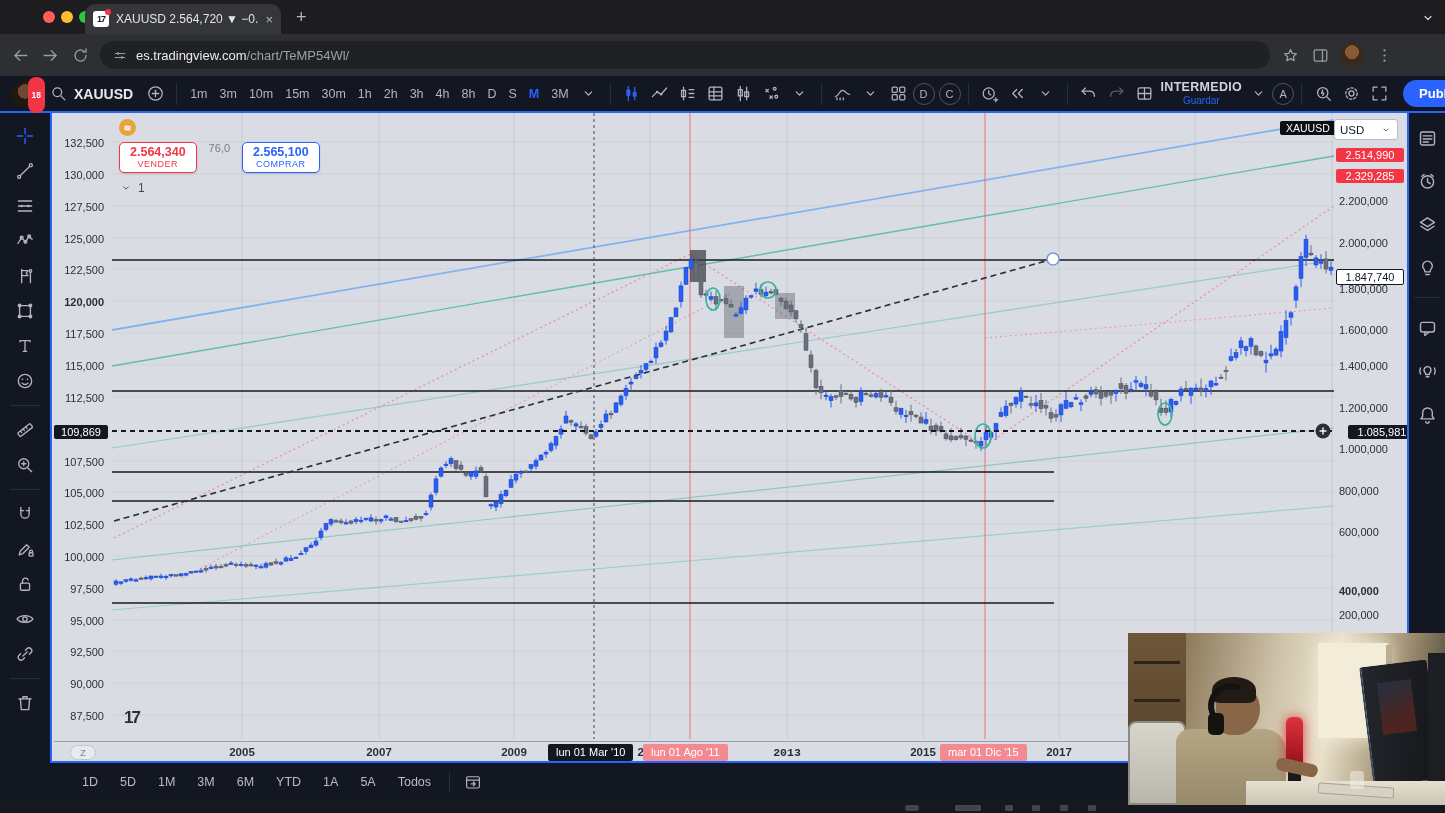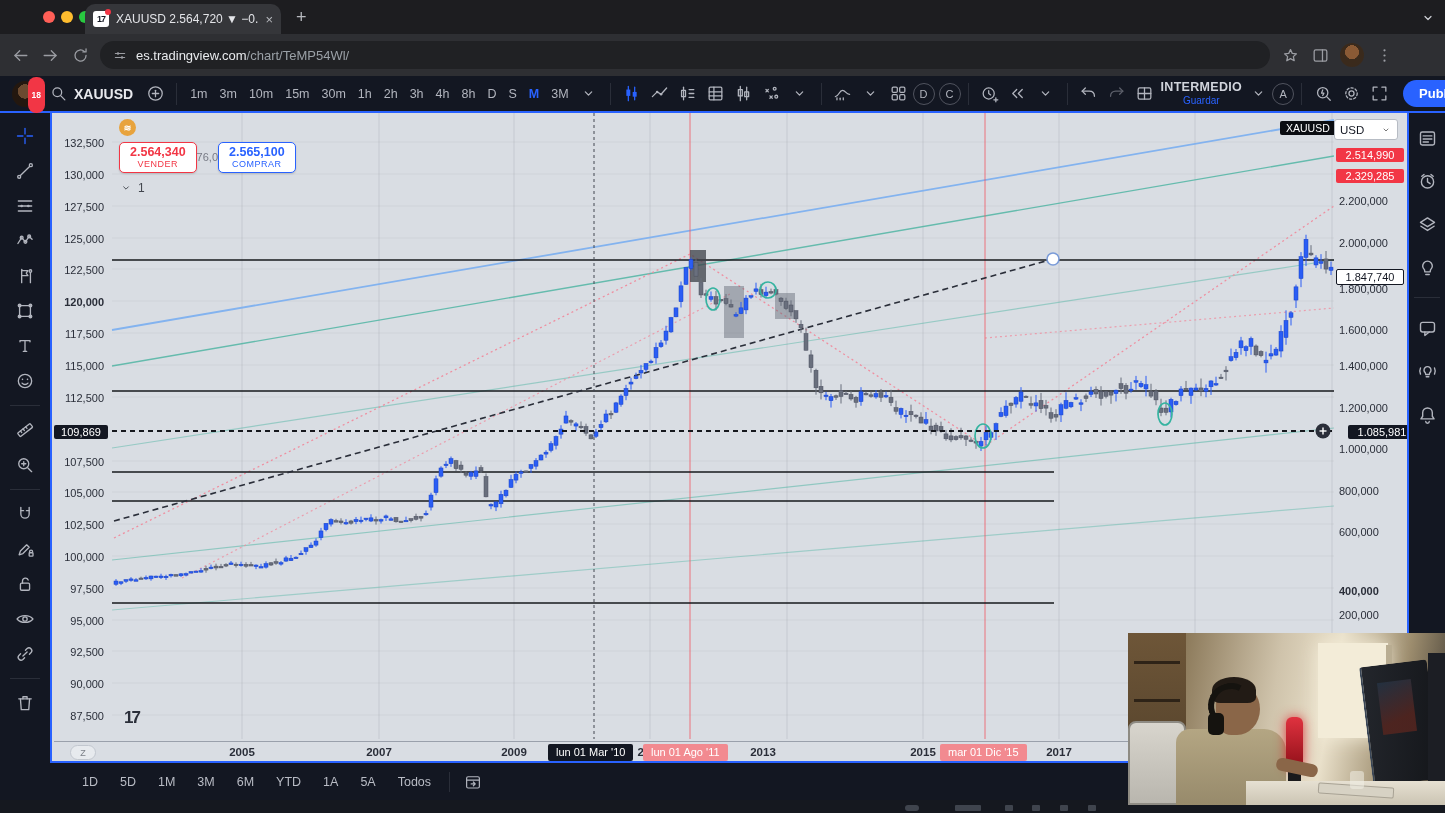--- a/index.html
+++ b/index.html
@@ -62,21 +62,21 @@
   .lbadge{position:absolute;left:2px;width:54px;text-align:center;font-size:11px;background:#131722;color:#fff;border-radius:2px;padding:1px 0;}
   .timeaxis{left:2px;top:628px;width:1353px;height:22px;border-top:1px solid #9aa0ab;}
   .timeaxis .yr{position:absolute;top:4px;transform:translateX(-50%);font-weight:700;font-size:11.5px;color:#2a2e39;}
   .tbadge{position:absolute;top:2px;height:17px;line-height:17px;font-size:11px;border-radius:2px;padding:0 8px;white-space:nowrap;}
   .tb-dark{background:#131722;color:#fff;}
   .tb-pink{background:#f28a90;color:#fff;}
   .zbadge{position:absolute;left:16px;top:3px;width:26px;height:15px;background:#e7eaee;border:1px solid #c2c7cf;border-radius:8px;color:#7c8088;font-size:9px;text-align:center;line-height:14px;}
   .legend{left:117px;top:119px;}
   .legend-title{display:flex;align-items:center;gap:6px;color:#131722;font-size:14.5px;}
   .coin{width:17px;height:17px;border-radius:50%;background:#e8a33d;display:flex;align-items:center;justify-content:center;color:#fff;font-size:9px;font-weight:700;}
-  .bsrow{display:flex;align-items:center;gap:0;margin-top:6px;}
+  .bsrow{display:flex;align-items:flex-start;gap:12px;margin-top:6px;}
   .bsbtn{background:#fff;border-radius:5px;padding:2px 10px;text-align:center;line-height:1.15;box-shadow:0 1px 2px rgba(0,0,0,.15);}
   .bs-sell{border:1px solid #f23645;color:#f23645;}
   .bs-buy{border:1px solid #2962ff;color:#2962ff;}
   .bsbtn .p{font-size:12.5px;font-weight:700;}
   .bsbtn .l{font-size:9px;letter-spacing:.5px;}
   .spread{color:#787b86;font-size:11px;}
   .indrow{margin-top:8px;color:#42464e;font-size:12px;display:flex;align-items:center;gap:5px;}
   .tvwm{left:122px;top:708px;font-weight:900;font-size:17px;color:#2a2e39;letter-spacing:-2px;}
   .symbadge{left:1280px;top:121px;background:#0b0d12;color:#fff;font-size:10.5px;padding:1px 6px;border-radius:2px;}
   .usdsel{left:1334px;top:119px;width:64px;height:21px;background:#fff;border:1px solid #b7bcc4;border-radius:3px;color:#131722;font-size:11.5px;display:flex;align-items:center;padding:0 5px;justify-content:space-between;}
@@ -1067,21 +1067,21 @@
         <div class="pricebadge pb-red" style="top: 35px;">2.514,990</div>
         <div class="pricebadge pb-red" style="top: 56px;">2.329,285</div>
         <div class="pricebadge pb-white" style="top: 156px;">1.847,740</div>
         <div class="pricebadge pb-dark" style="top: 312px;">1.085,981</div>
       </div>
     <div class="abs timeaxis" id="taxis">
         <div class="yr" style="left: 188px;">2005</div>
         <div class="yr" style="left: 325px;">2007</div>
         <div class="yr" style="left: 460px;">2009</div>
         <div class="yr" style="left: 596px;">2011</div>
-        <div class="yr" style="left: 709px;">2013</div>
+        <div class="yr" style="left: 733px; font-family: Liberation Mono, monospace;">2013</div>
         <div class="yr" style="left: 869px;">2015</div>
         <div class="yr" style="left: 1005px;">2017</div>
         <div class="tbadge tb-dark" style="left: 494px;">lun 01 Mar '10</div>
         <div class="tbadge tb-pink" style="left: 589px;">lun 01 Ago '11</div>
         <div class="tbadge tb-pink" style="left: 886px;">mar 01 Dic '15</div>
         <div class="zbadge">Z</div>
       </div>
     <div class="abs legend" style="left:67px;top:6px;">
       <div class="legend-title">
         <span class="coin">≋</span>

